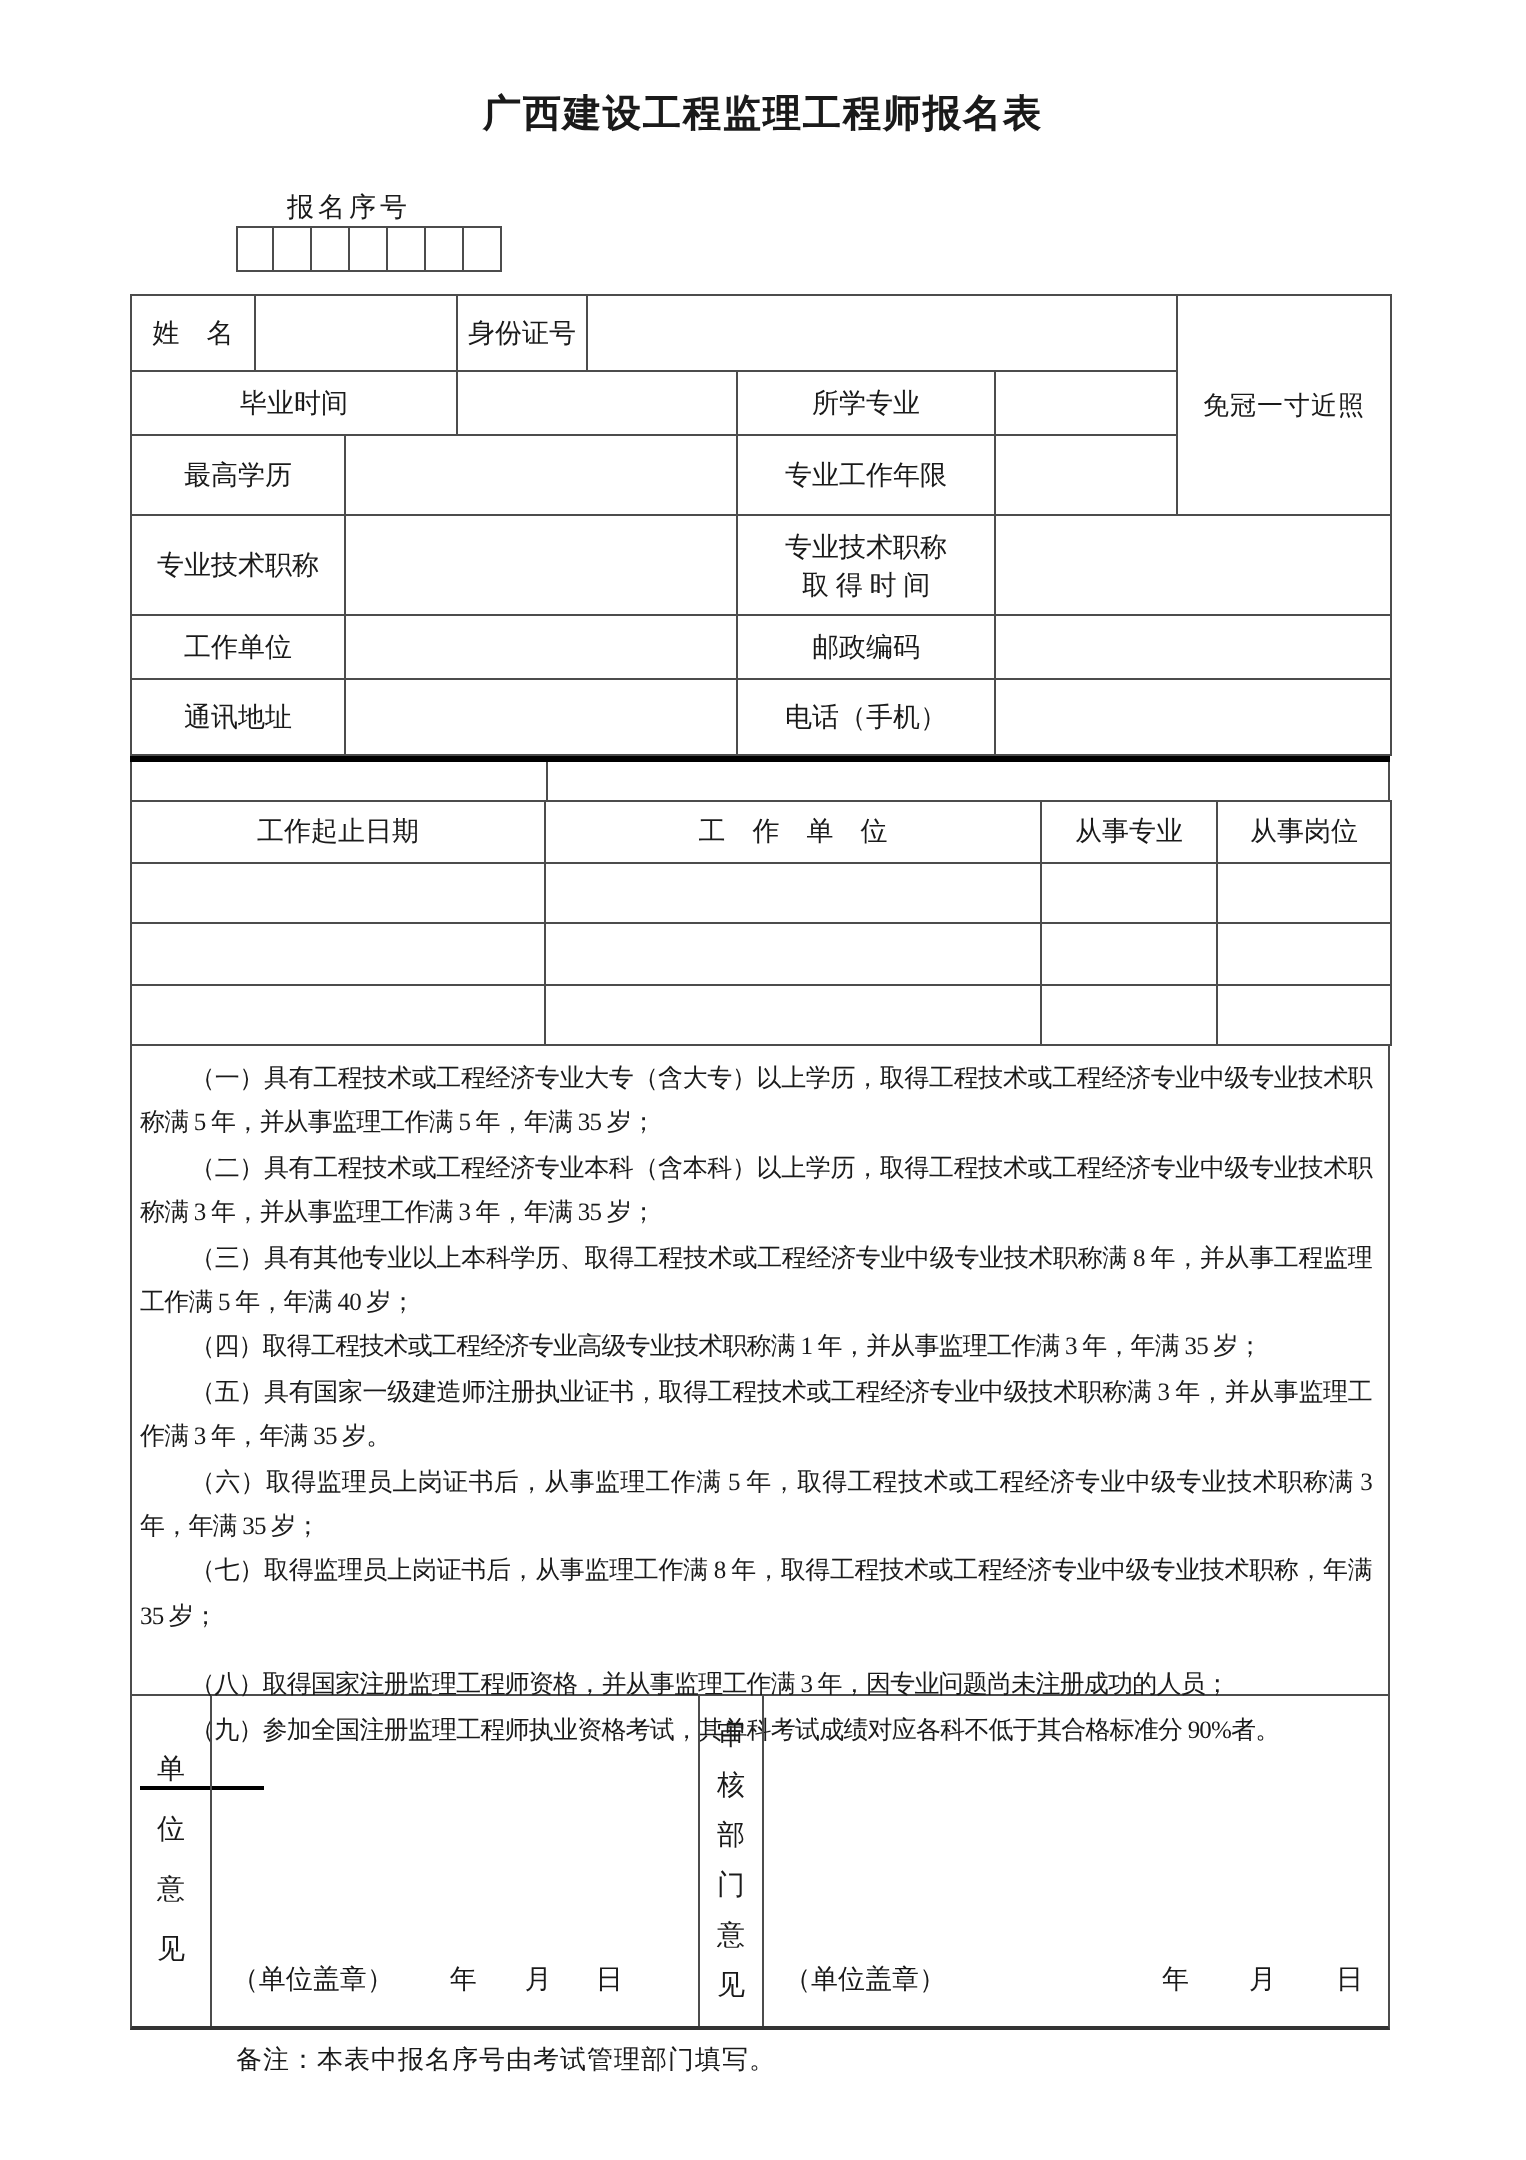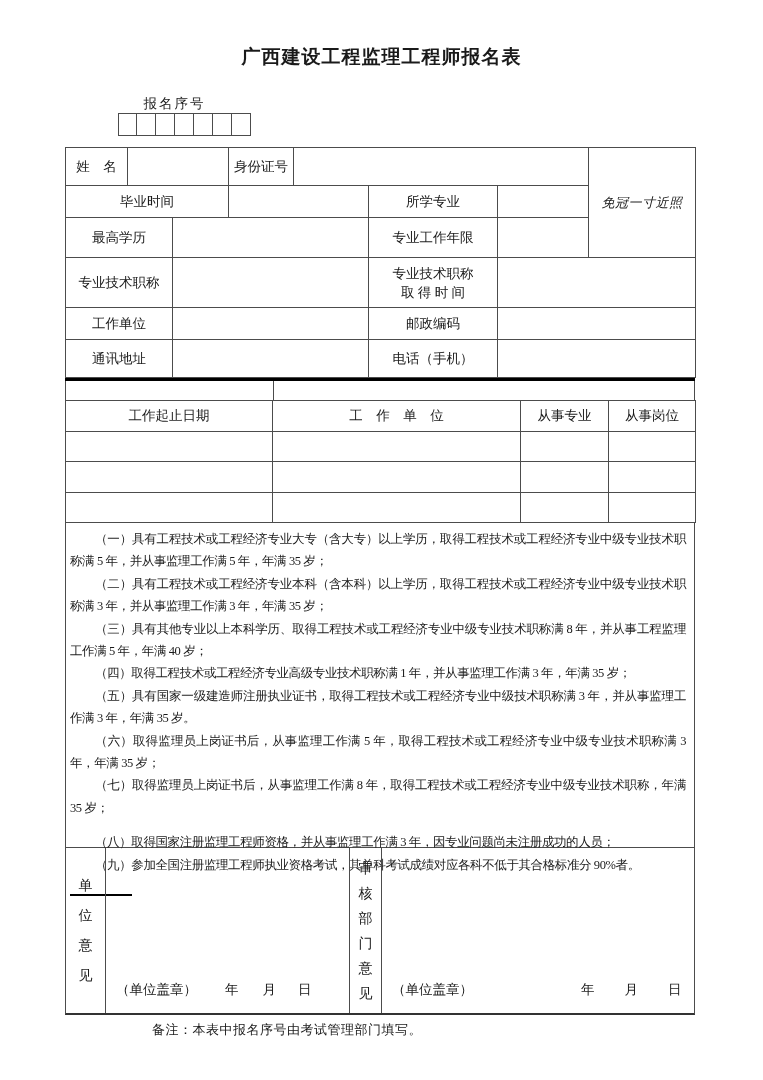--- a/index.html
+++ b/index.html
@@ -30,21 +30,21 @@
 
   table{border-collapse:collapse;table-layout:fixed;width:630px;}
   td{border:1px solid var(--line);font-size:13.5px;text-align:center;vertical-align:middle;
      overflow:hidden;white-space:nowrap;}
   td.blank{background:#fff;}
 
   .idcells{display:flex;height:100%;width:100%;}
   .idcell{flex:1 1 0;border-right:1px solid var(--line);height:100%;}
   .idcell:last-child{border-right:none;}
 
-  .photo-cell{font-size:13px;letter-spacing:0.5px;font-style:italic;}
+  .photo-cell{font-size:13px;letter-spacing:0.5px;}
   .two-line{line-height:19px;white-space:normal;}
 
   .thick-sep{width:630px;height:3px;background:#000;}
 
   .gap-strip{position:relative;width:630px;height:19px;
     border-left:1px solid var(--line);border-right:1px solid var(--line);}
   .gap-strip .vline{position:absolute;left:207px;top:0;width:1px;height:100%;background:var(--line);}
 
   .criteria{
     width:630px;height:324px;
@@ -78,21 +78,21 @@
     padding:0 0 14px 10px;font-size:13.5px;
   }
   .approval-content.left{width:245px;border-right:1px solid var(--line);}
   .approval-content.right{width:313px;}
   .stamp-line{display:flex;align-items:flex-end;}
   .stamp-line .ymd{margin-left:30px;}
   .approval-content.right .ymd.first{margin-left:108px;}
   .approval-content.left .ymd.first{margin-left:28px;}
 
   .footer-note{
-    position:absolute;left:118px;top:1021px;font-size:13px;letter-spacing:0.5px;margin-left:34px;
+    position:absolute;left:118px;top:1021px;font-size:13px;letter-spacing:0.5px;
   }
 </style>
 </head>
 <body>
 
 <div class="page-title">广西建设工程监理工程师报名表</div>
 
 <div class="serial-row">
   <span class="serial-label">报名序号</span>
   <div class="serial-boxes">

